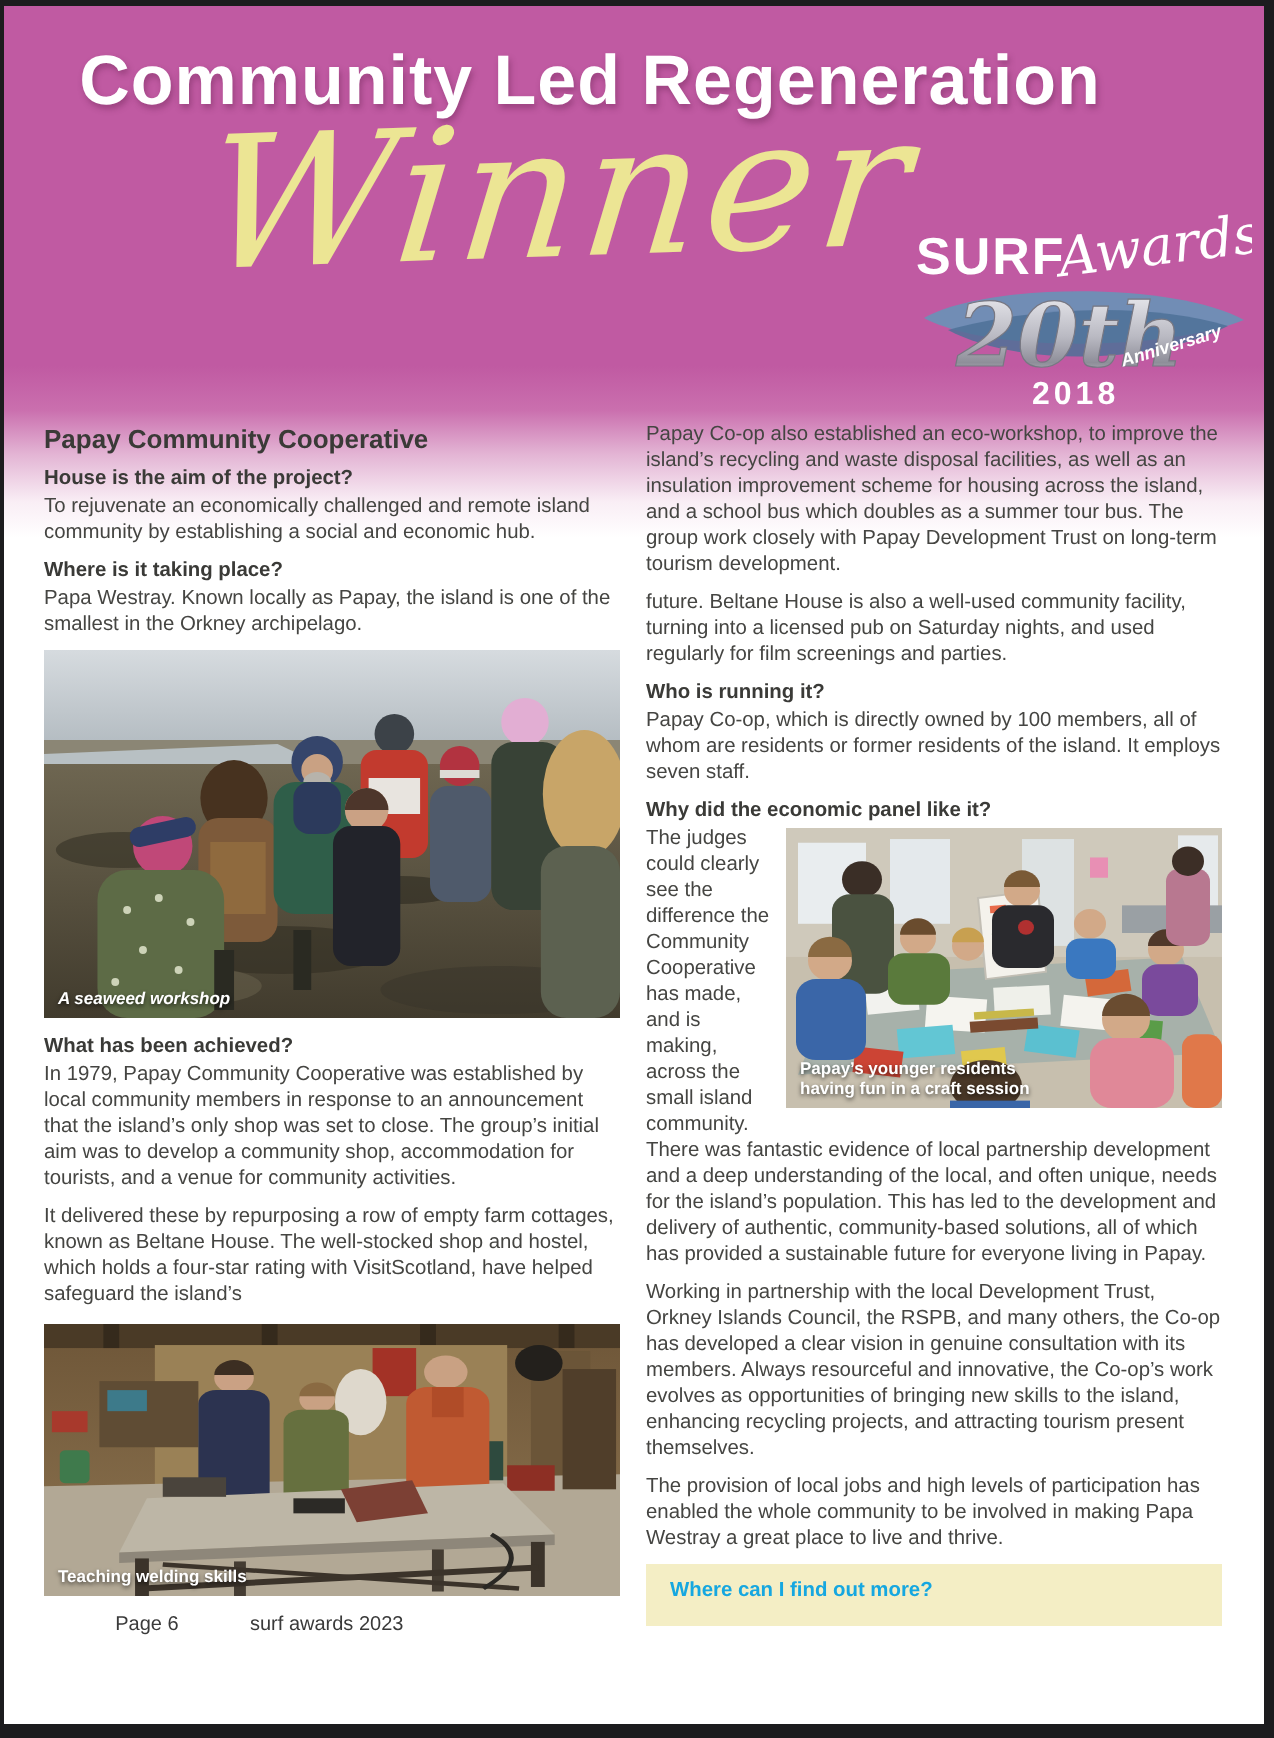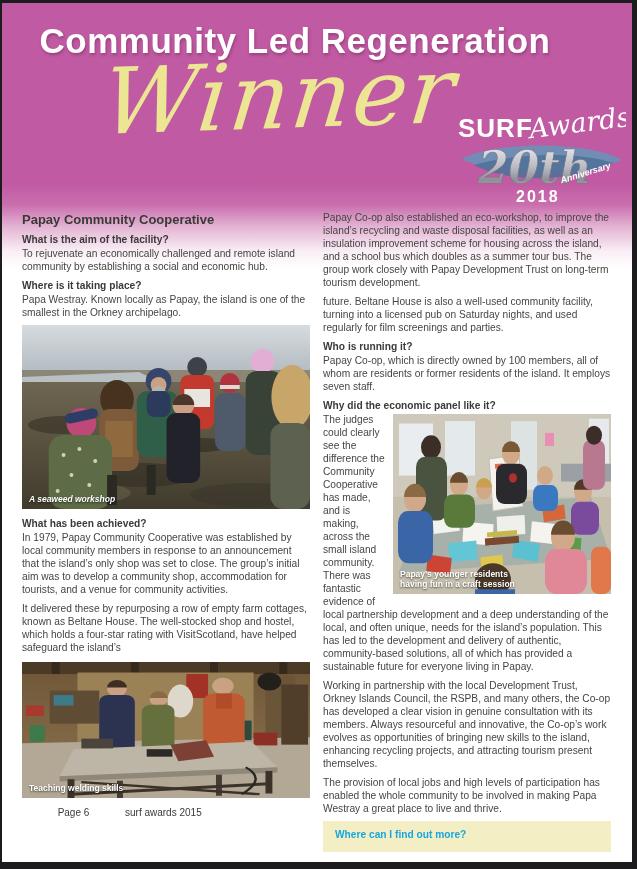--- a/index.html
+++ b/index.html
@@ -23,21 +23,21 @@
   .cols{display:grid;grid-template-columns:1fr 1fr;column-gap:13px;padding:2px 21px 0 20px;
         color:#454542;font-size:10.2px;line-height:13px;}
   h1{font-size:13px;font-weight:bold;color:#3a3a37;margin:2px 0 7px;}
   .h2{font-weight:bold;color:#3a3a37;margin:0 0 1px;}
   p{margin:0 0 6px;}
   .photo{position:relative;width:100%;margin:1px 0 8px;line-height:0;}
   .photo svg{display:block;width:100%;height:100%;}
   .caption{position:absolute;left:7px;bottom:5px;color:#fff;font-size:8.5px;font-weight:bold;
            line-height:10px;text-shadow:0 1px 2px rgba(0,0,0,.65);}
   .ph1{height:184px;font-style:italic;} .ph2{height:136px;}
-  .craft-photo{float:right;width:218px;height:180px;margin:1px 0 4px 6px;position:relative;line-height:0;}
+  .craft-photo{float:right;width:218px;height:140px;margin:1px 0 4px 6px;position:relative;line-height:0;}
   .clear{clear:both;}
 
   
   .infobox{background:#f4eec5;margin-top:4px;padding:7px 12px 10px;line-height:13px;}
   .infobox .ib-h{color:#16a7e0;font-weight:bold;margin:0 0 1px;}
 
   
   .footer{display:flex;margin-top:5px;font-size:10px;color:#3a3a3a;}
   .footer .pg{width:103px;text-align:center;}
 </style>
@@ -67,21 +67,21 @@
       <text x="104" y="74" font-family="Liberation Sans, sans-serif" font-style="italic" font-size="9" font-weight="bold" fill="#ffffff" transform="rotate(-17 126 72)">Anniversary</text>
       <text x="60" y="99" font-family="Liberation Sans, sans-serif" font-size="16" font-weight="bold" fill="#ffffff" letter-spacing="2">2018</text>
     </svg>
   </div>
 
   <div class="cols">
 
     <div>
       <h1>Papay Community Cooperative</h1>
 
-      <div class="h2">What is the aim of the facility?</div>
+      <div class="h2">House is the aim of the project?</div>
       <p>To rejuvenate an economically challenged and remote island community by establishing a social and economic hub.</p>
 
       <div class="h2">Where is it taking place?</div>
       <p>Papa Westray. Known locally as Papay, the island is one of the smallest in the Orkney archipelago.</p>
 
       <div class="photo ph1">
         <svg viewBox="0 0 291 184" preserveAspectRatio="none">
           <defs>
             <linearGradient id="sky1" x1="0" y1="0" x2="0" y2="1">
               <stop offset="0" stop-color="#d6dbdf"></stop>
@@ -191,21 +191,21 @@
           <rect x="60" y="102" width="32" height="13" fill="#4a443c"></rect>
           <rect x="126" y="116" width="26" height="10" fill="#2c2a26"></rect>
           <polygon points="150,110 186,104 194,126 158,132" fill="#7c4034"></polygon>
           <path d="M226,140 q22,16 -4,36" stroke="#2a2824" stroke-width="2.5" fill="none"></path>
         </svg>
         <div class="caption">Teaching welding skills</div>
       </div>
 
       <div class="footer">
         <span class="pg">Page 6</span>
-        <span>surf awards 2015</span>
+        <span>surf awards 2023</span>
       </div>
     </div>
 
     <div>
       <p>Papay Co-op also established an eco-workshop, to improve the island’s recycling and waste disposal facilities, as well as an insulation improvement scheme for housing across the island, and a school bus which doubles as a summer tour bus. The group work closely with Papay Development Trust on long-term tourism development.</p>
       <p>future. Beltane House is also a well-used community facility, turning into a licensed pub on Saturday nights, and used regularly for film screenings and parties.</p>
 
       <div class="h2">Who is running it?</div>
       <p>Papay Co-op, which is directly owned by 100 members, all of whom are residents or former residents of the island. It employs seven staff.</p>
 

